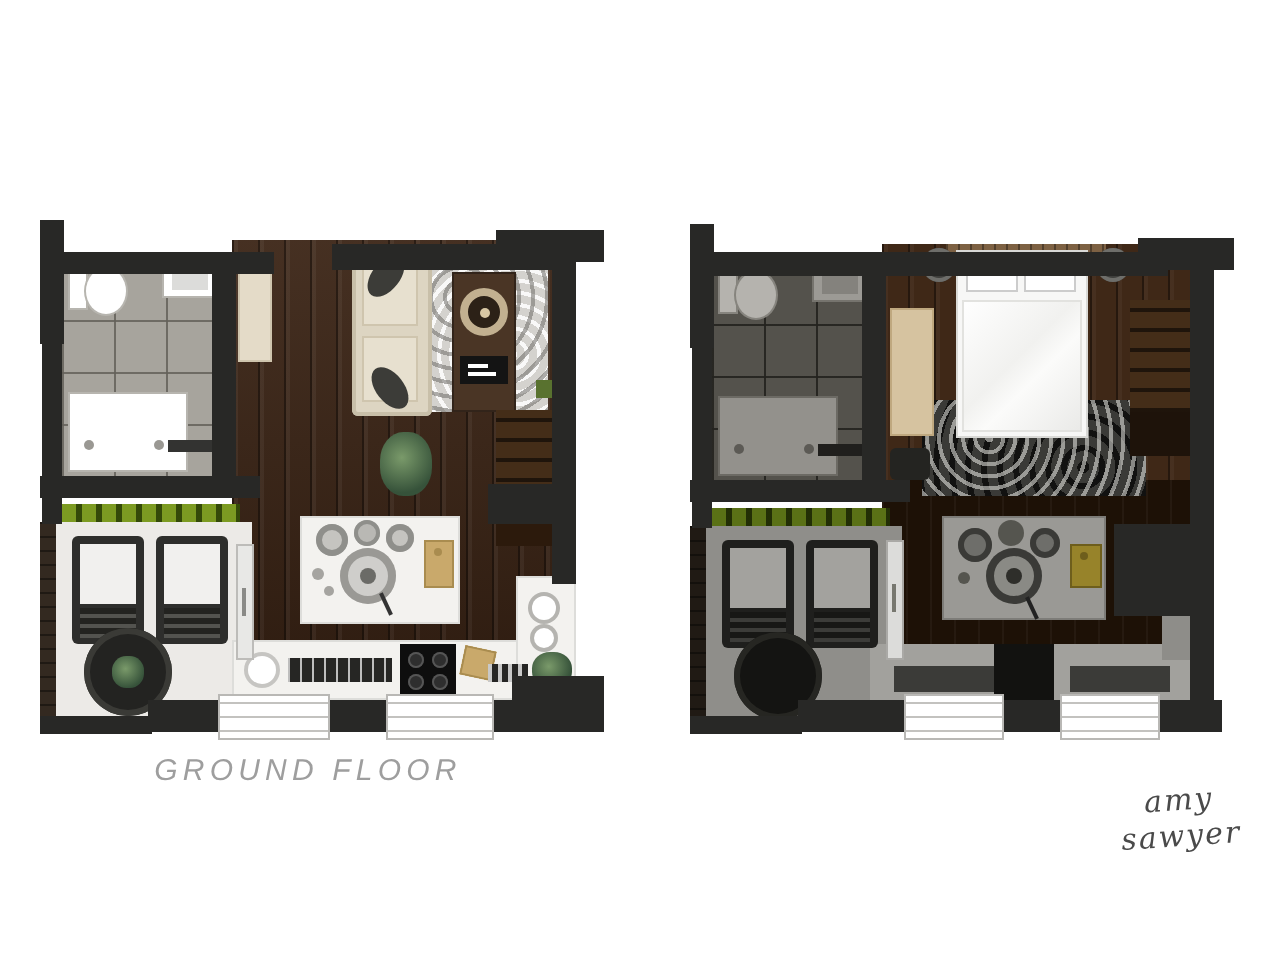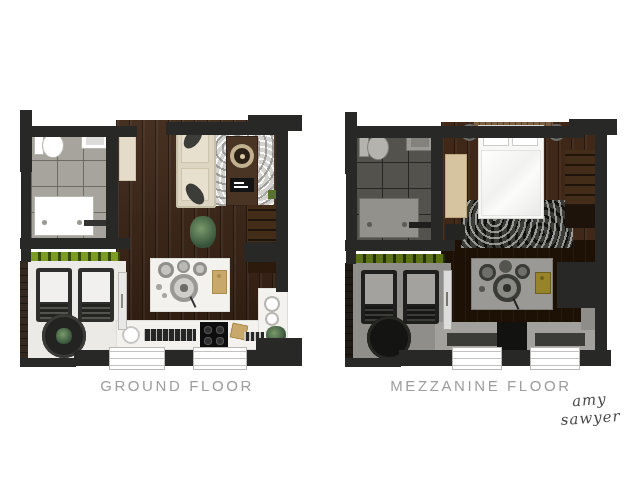--- a/index.html
+++ b/index.html
@@ -243,16 +243,15 @@
     <div class="g wall" style="left:86px;top:16px;width:12px;height:114px;"></div>
     <div class="g wall" style="left:0px;top:128px;width:110px;height:11px;"></div>
     <div class="g wall" style="left:212px;top:150px;width:40px;height:46px;"></div>
     <div class="g wall" style="left:54px;top:238px;width:212px;height:16px;"></div>
     <div class="g wall" style="left:0px;top:246px;width:56px;height:9px;"></div>
 
     <div class="g window" style="left:108px;top:236px;width:48px;height:21px;"></div>
     <div class="g window" style="left:186px;top:236px;width:48px;height:21px;"></div>
   </div>
 
-  <div class="floor-label" style="left:36px;top:377px;width:282px;">GROUND FLOOR</div>
-  <div class="floor-label" style="left:345px;top:377px;width:272px;">MEZZANINE FLOOR</div>
+  <div class="floor-label" style="left:13px;top:377px;width:282px;font-style:italic;">GROUND FLOOR</div>
   <div class="signature" style="left:540px;top:391px;width:100px;">amy sawyer</div>
 </div>
 
 </body></html>

